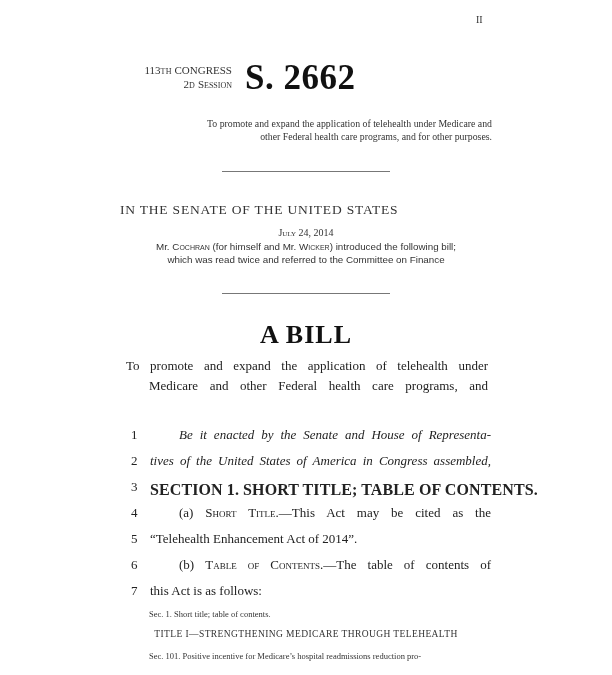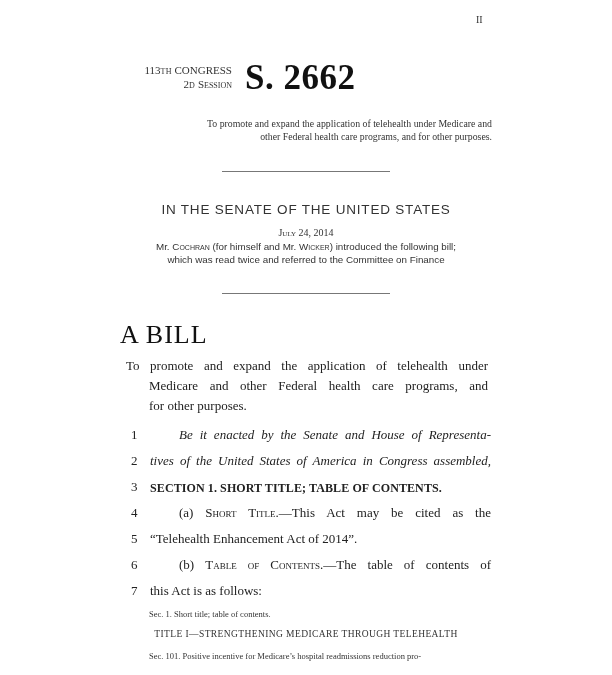--- a/index.html
+++ b/index.html
@@ -6,35 +6,35 @@
   body { width: 612px; height: 675px; position: relative; overflow: hidden;
          font-family: "DejaVu Serif", "Liberation Serif", serif; color: #222; }
   .abs { position: absolute; }
   .sc { font-variant: small-caps; }
   #page-num { left: 476px; top: 14px; font-size: 10px; font-family: "Liberation Serif", serif; color:#333; }
   #congress { left: 122px; top: 64px; width: 110px; text-align: right; font-family: "Liberation Serif", serif; font-size: 11px; line-height: 12px; color:#333; }
   #congress .sup { font-size: 8px; text-transform: uppercase; letter-spacing: .3px; }
   #bill-number { left: 245px; top: 58px; font-family: "Liberation Serif", serif; font-weight: bold; font-size: 35px; color:#111; letter-spacing: .5px; }
   #short-purpose { left: 120px; top: 117px; width: 372px; text-align: right; font-family: "Liberation Serif", serif; font-size: 9.8px; line-height: 13px; color:#333; }
   .rule { position: absolute; left: 222px; width: 168px; height: 1px; background: #777; }
-  #senate { left: 120px; top: 202px; width: 372px; text-align: center; font-family: Liberation Sans, sans-serif; font-size: 13.5px; letter-spacing: .8px; color:#333; }
+  #senate { left: 120px; top: 202px; width: 372px; text-align: left; font-family: Liberation Serif, serif; font-size: 13.5px; letter-spacing: .8px; color:#333; }
   #date { left: 120px; top: 227px; width: 372px; text-align: center; font-family: "Liberation Serif", serif; font-size: 10px; color:#333; }
   #intro { left: 120px; top: 240px; width: 372px; text-align: center; font-family: Liberation Sans, sans-serif; font-size: 9.8px; line-height: 13px; color:#333; }
-  #a-bill { left: 120px; top: 320px; width: 372px; font-family: "Liberation Serif", serif; font-weight: normal; font-size: 26px; color:#111; letter-spacing: 1px; }
+  #a-bill { left: 120px; top: 320px; width: 372px; text-align: center; font-family: "Liberation Serif", serif; font-weight: bold; font-size: 26px; color:#111; letter-spacing: 1px; }
   #long-title { left: 126px; top: 356px; width: 362px; font-family: "Liberation Serif", serif; font-size: 13px; line-height: 20px; color:#222; text-align: justify; }
   #long-title .l1 { display:block; text-align-last: justify; }
   #long-title .l2 { display:block; padding-left: 23px; text-align-last: justify; }
   #long-title .l3 { display:block; padding-left: 23px; }
   .line { position: absolute; left: 131px; width: 360px; height: 20px; font-family: "Liberation Serif", serif; font-size: 13px; color:#222; }
   .ln { position: absolute; left: 0; top: 0; width: 12px; }
   .lt { position: absolute; left: 19px; right: 0; top: 0; white-space: nowrap; }
   .lt.just { text-align: justify; text-align-last: justify; white-space: normal; }
   .lt.indent { left: 48px; }
   .ital { font-style: italic; }
-  .secbold { font-weight: bold; font-size: 12px; letter-spacing: .1px; top: 2px; }
+  .secbold { font-weight: bold; font-size: 16px; letter-spacing: .1px; top: 2px; }
   .toc { position: absolute; font-family: "Liberation Serif", serif; font-size: 8.5px; color:#333; }
   #toc-sec1 { left: 149px; top: 609px; }
   #toc-title1 { left: 120px; top: 629px; width: 372px; text-align: center; font-size: 9.5px; letter-spacing: .4px; }
   #toc-sec101 { left: 149px; top: 651px; width: 345px; line-height: 11px; }
   #toc-sec101 .cont { display:block; padding-left: 55px; margin-top: 44px; }
 </style>
 </head>
 <body>
 
 <div class="abs" id="page-num">II</div>
@@ -61,21 +61,20 @@
   <div>which was read twice and referred to the Committee on Finance</div>
 </div>
 
 <div class="rule" style="top:293px;"></div>
 
 <div class="abs" id="a-bill">A BILL</div>
 
 <div class="abs" id="long-title">
   <span class="l1">To promote and expand the application of telehealth under</span>
   <span class="l2">Medicare and other Federal health care programs, and</span>
-  <span class="l3">for other purposes.</span>
 </div>
 
 <div class="line" style="top:427px;">
   <span class="ln">1</span>
   <span class="lt indent just ital">Be it enacted by the Senate and House of Representa-</span>
 </div>
 <div class="line" style="top:453px;">
   <span class="ln">2</span>
   <span class="lt just ital">tives of the United States of America in Congress assembled,</span>
 </div>

